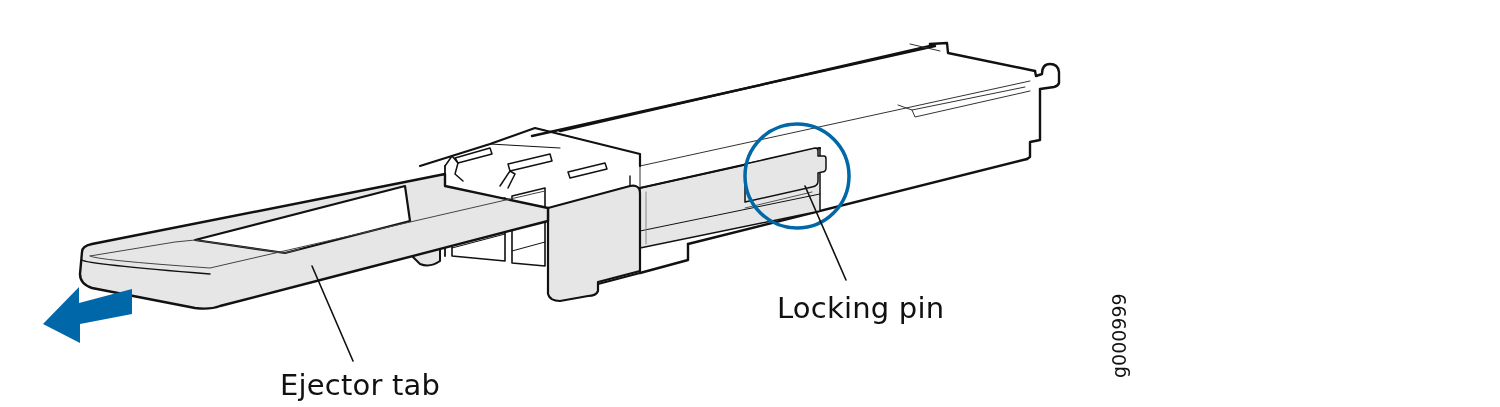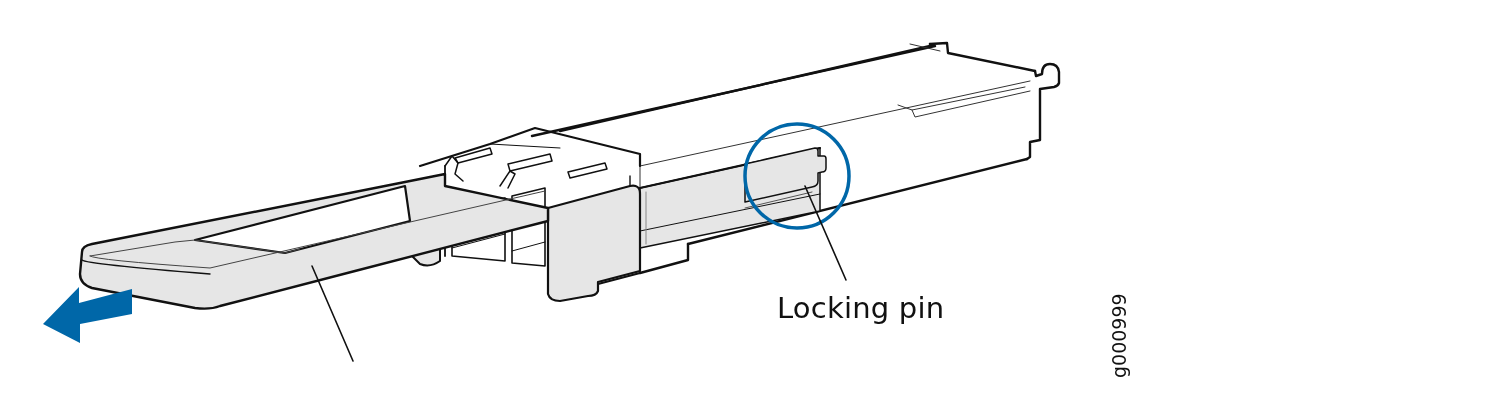--- a/index.html
+++ b/index.html
@@ -98,15 +98,16 @@
     <circle cx="797" cy="160" r="52" stroke="#0067a8" stroke-width="3.5" fill="none"></circle>
 
     <line x1="805" y1="170" x2="846" y2="264" stroke="#111" stroke-width="1.6"></line>
     <line x1="312" y1="250" x2="353" y2="345" stroke="#111" stroke-width="1.6"></line>
 
     <path d="M132,273 L132,298 L80,308 L80,327 L43,308 L79,271 L79,287 Z" fill="#0067a8" stroke="none"></path>
   </svg>
 
   <div class="label callout" style="left:777px; top:275px;">Locking pin</div>
 
+  <div class="label callout" style="left:280px; top:352px;">Ejector tab</div>
 
   <div class="label fig-id" style="left:1108px; top:362px;">g000999</div>
 </div>
 
 </body></html>

